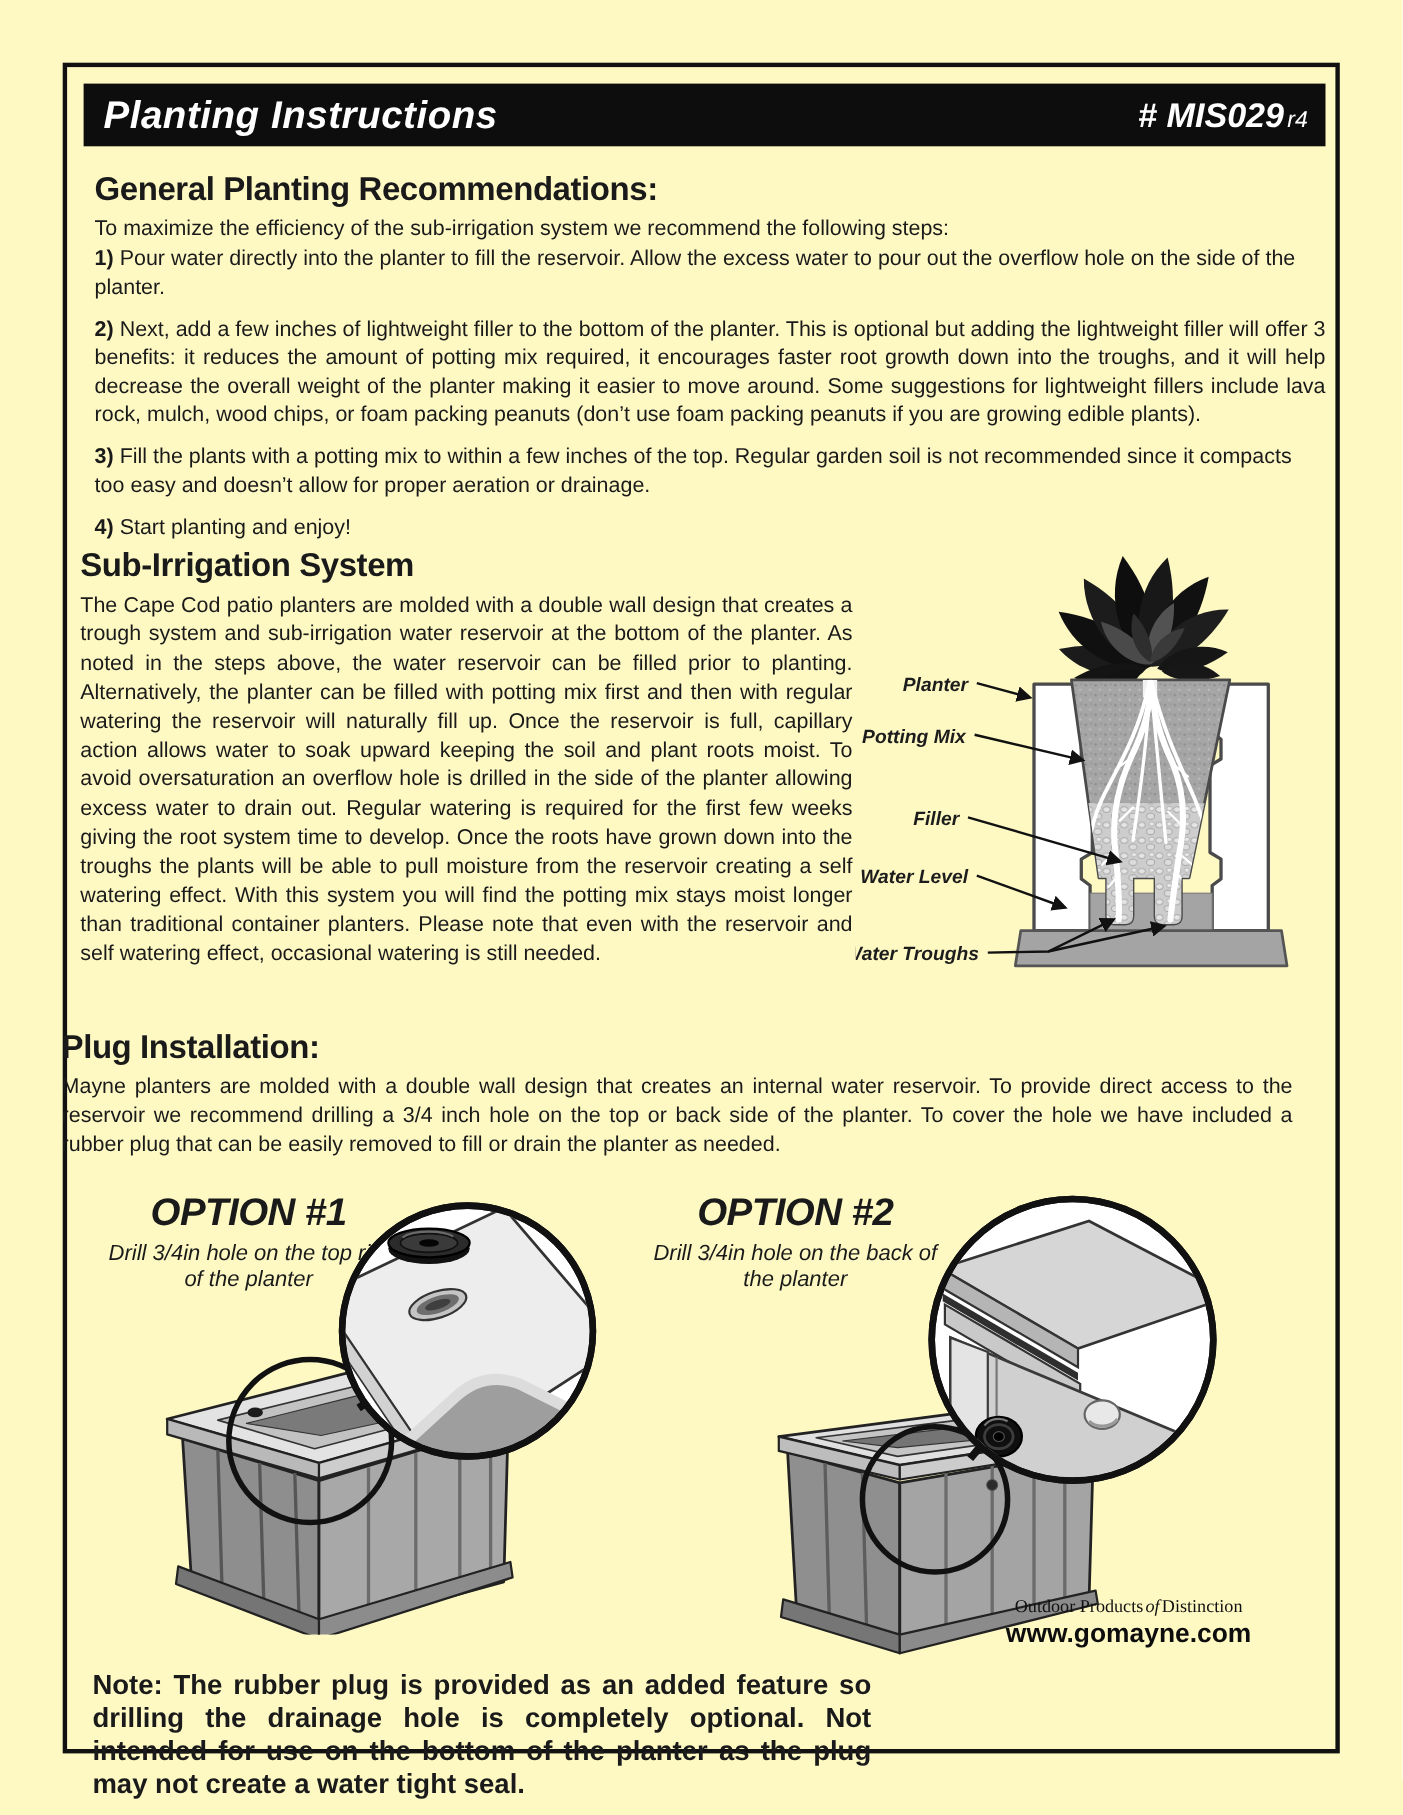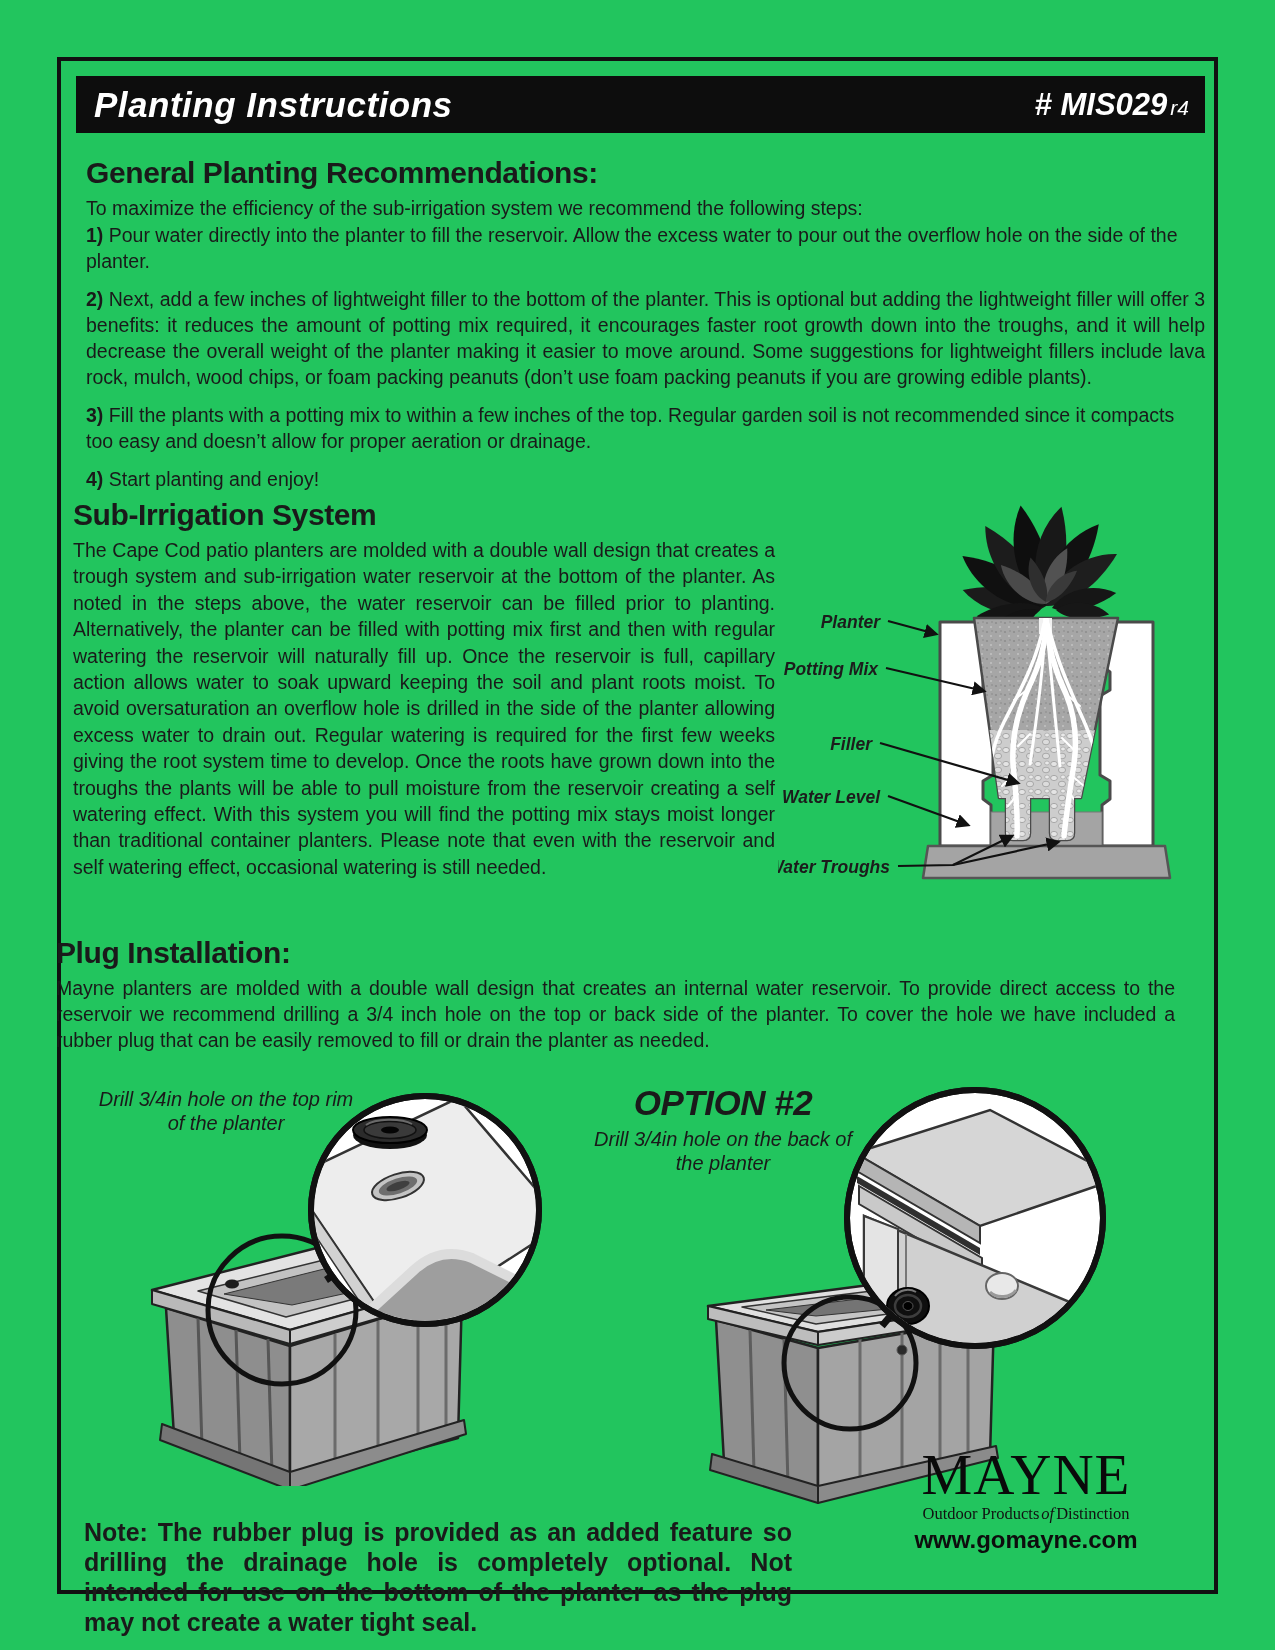--- a/index.html
+++ b/index.html
@@ -1,16 +1,16 @@
 <!DOCTYPE html>
 <html><head>
 <meta charset="utf-8">
 <style>
   html,body{margin:0;padding:0;background:#ffffff;}
-  #page{position:relative;width:1275px;height:1650px;background:#22c55e;overflow:hidden;
+  #page{position:relative;width:1275px;height:1650px;background:#fef9c3;overflow:hidden;
         font-family:"Liberation Sans",sans-serif;color:#1a1a1a;}
   #page-border{position:absolute;left:57px;top:57px;width:1161px;height:1537px;
         border:4px solid #111;box-sizing:border-box;}
   
   #header-bar{position:absolute;left:76px;top:76px;width:1129px;height:57px;background:#0d0d0d;
         display:flex;align-items:center;justify-content:space-between;}
   #header-title{color:#fff;font-size:35px;font-weight:bold;font-style:italic;padding-left:18px;letter-spacing:0.5px;}
   #header-doc{color:#fff;padding-right:16px;font-style:italic;font-weight:bold;font-size:31px;}
   #header-rev{font-size:21px;font-weight:normal;margin-left:3px;}
   
@@ -155,20 +155,21 @@
       </g>
     </svg>
   </div>
 
   <div id="plug">
     <h2 class="section-heading">Plug Installation:</h2>
     <p class="body-text just">Mayne planters are molded with a double wall design that creates an internal water reservoir. To provide direct access to the reservoir we recommend drilling a 3/4 inch hole on the top or back side of the planter. To cover the hole we have included a rubber plug that can be easily removed to fill or drain the planter as needed.</p>
   </div>
 
   <div id="option1-label" class="option-label">
+    <p class="option-title">OPTION #1</p>
     <p class="option-sub">Drill 3/4in hole on the top rim of the planter</p>
   </div>
   <div id="option2-label" class="option-label">
     <p class="option-title">OPTION #2</p>
     <p class="option-sub">Drill 3/4in hole on the back of the planter</p>
   </div>
 
   <svg id="opt1-art" width="470" height="428" viewBox="0 0 470 428">
     <defs>
       <clipPath id="mag1">
@@ -269,17 +270,16 @@
         <ellipse rx="5" ry="4.5" fill="#000" stroke="#555" stroke-width="1"></ellipse>
         <path d="M-13,-10 A15,13 0 0 1 8,-14" fill="none" stroke="#777" stroke-width="2"></path>
       </g>
     </g>
     <circle cx="325" cy="160" r="128" fill="none" stroke="#111" stroke-width="6"></circle>
   </svg>
 
   <p id="note">Note: The rubber plug is provided as an added feature so drilling the drainage hole is completely optional. Not intended for use on the bottom of the planter as the plug may not create a water tight seal.</p>
 
   <div id="footer">
-    <div id="brand">MAYNE</div>
     <div id="tagline"><span>Outdoor Products</span><span class="of">of</span><span>Distinction</span></div>
     <div id="website">www.gomayne.com</div>
   </div>
 </div>
 
 </body></html>

